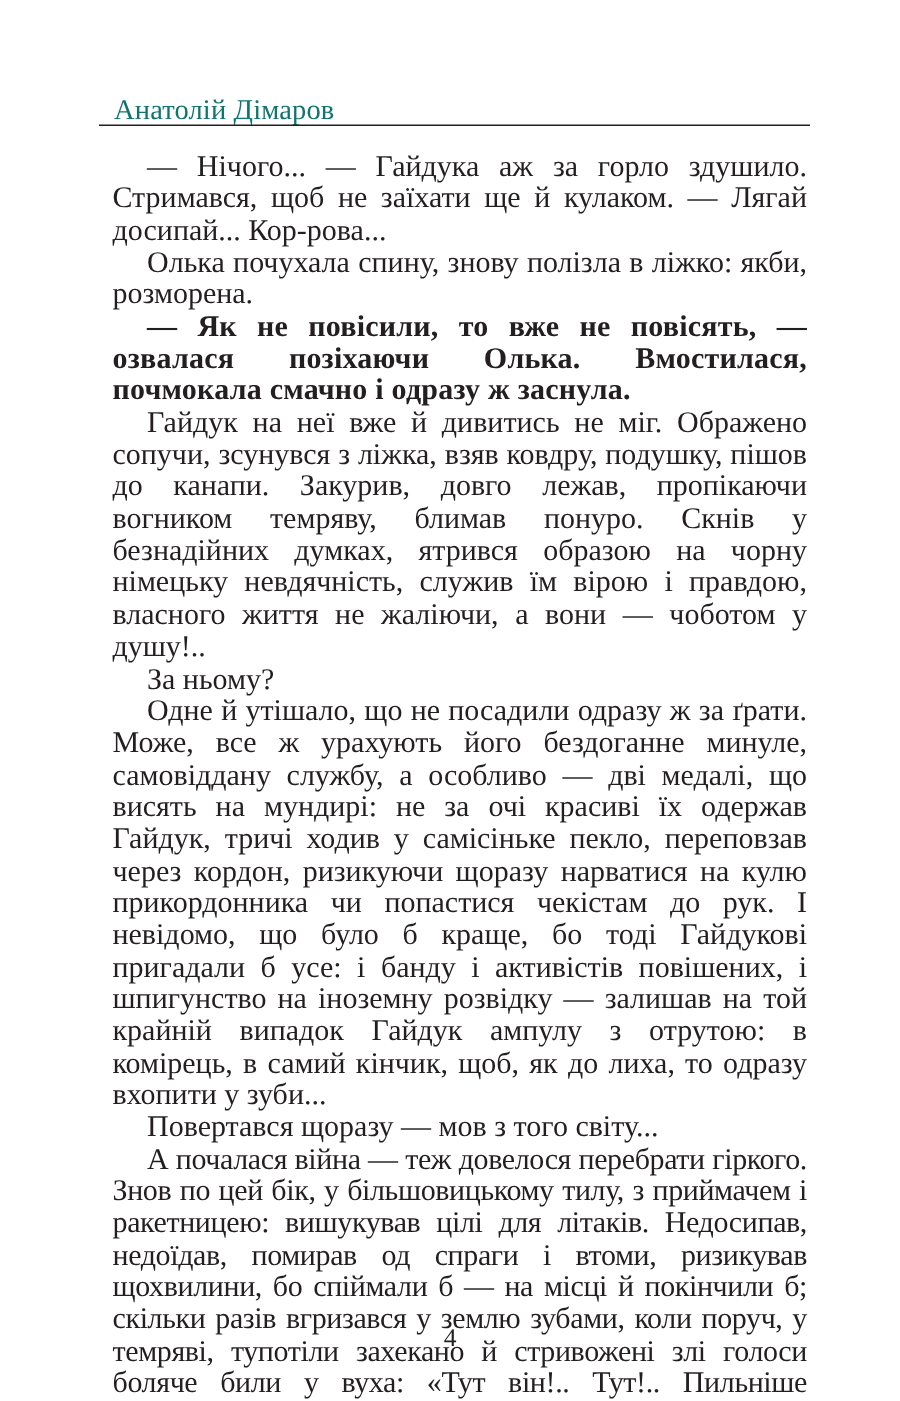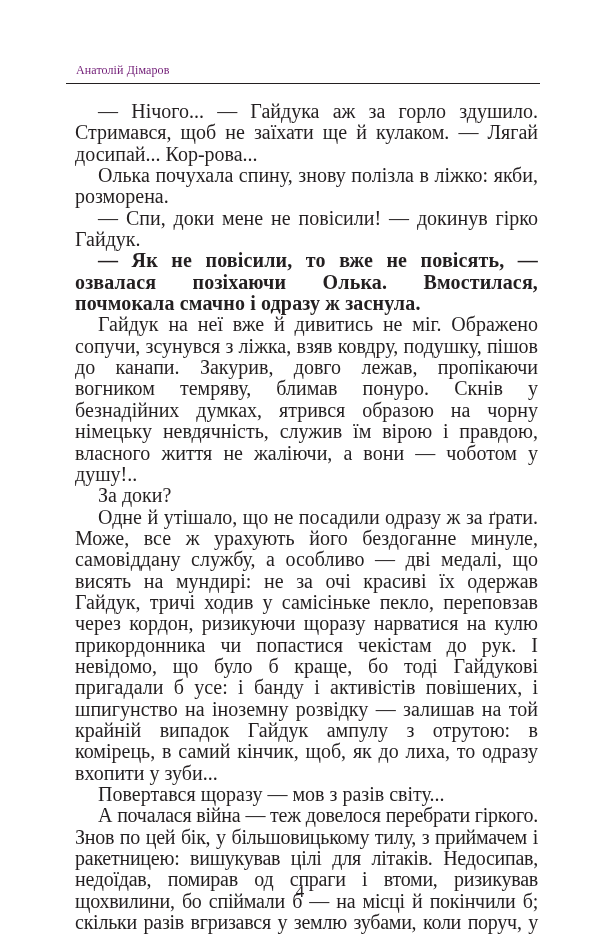--- a/index.html
+++ b/index.html
@@ -26,23 +26,23 @@
       position: absolute;
       left: 66px;
       top: 63px;
       width: 474px;
       height: 20px;
     }
     .running-head .author {
       position: absolute;
       left: 10px;
       top: 0;
-      font-size: 12px;
+      font-size: 19px;
       letter-spacing: 0.1px;
-      color: #701a75;
+      color: #0f766e;
     }
     .running-head .rule {
       position: absolute;
       left: 0;
       top: 20px;
       width: 474px;
       height: 0;
       border-top: 1.6px solid #231f20;
     }
     .body-text {
@@ -77,25 +77,24 @@
 <div class="page">
 
   <div class="running-head">
     <span class="author">Анатолій Дімаров</span>
     <div class="rule"></div>
   </div>
 
   <div class="body-text">
     <p>— Нічого... — Гайдука аж за горло здушило. Стримався, щоб не заїхати ще й кулаком. — Лягай досипай... Кор-рова...</p>
     <p>Олька почухала спину, знову полізла в ліжко: якби, розморена.</p>
-    <p>— Спи, доки мене не повісили! — докинув гірко Гайдук.</p>
     <p class="loose">— Як не повісили, то вже не повісять, — озвалася позіхаючи Олька. Вмостилася, почмокала смачно і одразу ж заснула.</p>
     <p>Гайдук на неї вже й дивитись не міг. Ображено сопучи, зсунувся з ліжка, взяв ковдру, подушку, пішов до канапи. Закурив, довго лежав, пропікаючи вогником темряву, блимав понуро. Скнів у безнадійних думках, ятрився образою на чорну німецьку невдячність, служив їм вірою і правдою, власного життя не жаліючи, а вони — чоботом у душу!..</p>
-    <p>За доки?</p>
+    <p>За ньому?</p>
     <p>Одне й утішало, що не посадили одразу ж за ґрати. Може, все ж урахують його бездоганне минуле, самовіддану службу, а особливо — дві медалі, що висять на мундирі: не за очі красиві їх одержав Гайдук, тричі ходив у самісіньке пекло, переповзав через кордон, ризикуючи щоразу нарватися на кулю прикордонника чи попастися чекістам до рук. І невідомо, що було б краще, бо тоді Гайдукові пригадали б усе: і банду і активістів повішених, і шпигунство на іноземну розвідку — залишав на той крайній випадок Гайдук ампулу з отрутою: в комірець, в самий кінчик, щоб, як до лиха, то одразу вхопити у зуби...</p>
-    <p>Повертався щоразу — мов з разів світу...</p>
+    <p>Повертався щоразу — мов з того світу...</p>
     <p class="tight">А почалася війна — теж довелося перебрати гіркого. Знов по цей бік, у більшовицькому тилу, з приймачем і ракетницею: вишукував цілі для літаків. Недосипав, недоїдав, помирав од спраги і втоми, ризикував щохвилини, бо спіймали б — на місці й покінчили б; скільки разів вгризався у землю зубами, коли поруч, у темряві, тупотіли захекано й стривожені злі голоси боляче били у вуха: «Тут він!.. Тут!.. Пильніше шукайте!.. Звідси злетіла ракета!..»</p>
     <p>Шукали. Проходили поряд, мало не топталися по ньому, а він лежав, уже й дихнути не сміючи, і, якби міг, то зупинив би і серце:</p>
   </div>
 
   <div class="page-number">4</div>
 
 </div>
 
 </body></html>

